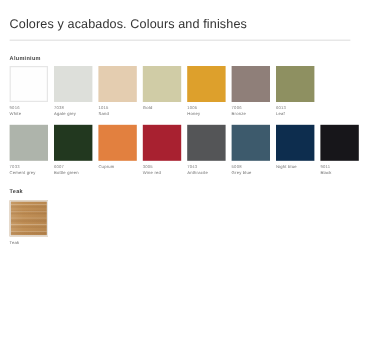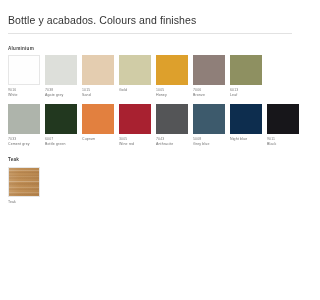--- a/index.html
+++ b/index.html
@@ -120,21 +120,21 @@
         rgba(255,255,255,0.10) 0%,
         rgba(255,255,255,0.00) 35%,
         rgba(110,66,26,0.10) 100%);
   }
 </style>
 </head>
 <body>
 
 <div class="page">
 
-  <h1 class="page-title">Bottle y acabados. Colours and finishes</h1>
+  <h1 class="page-title">Colores y acabados. Colours and finishes</h1>
 
   <div class="title-divider"></div>
 
   <div class="section">
     <div class="section-heading">Aluminium</div>
 
     <div class="swatch-row">
       <div class="swatch-cell">
         <div class="swatch-chip bordered" style="background: rgb(254, 254, 254);"></div>
         <div class="swatch-caption">

